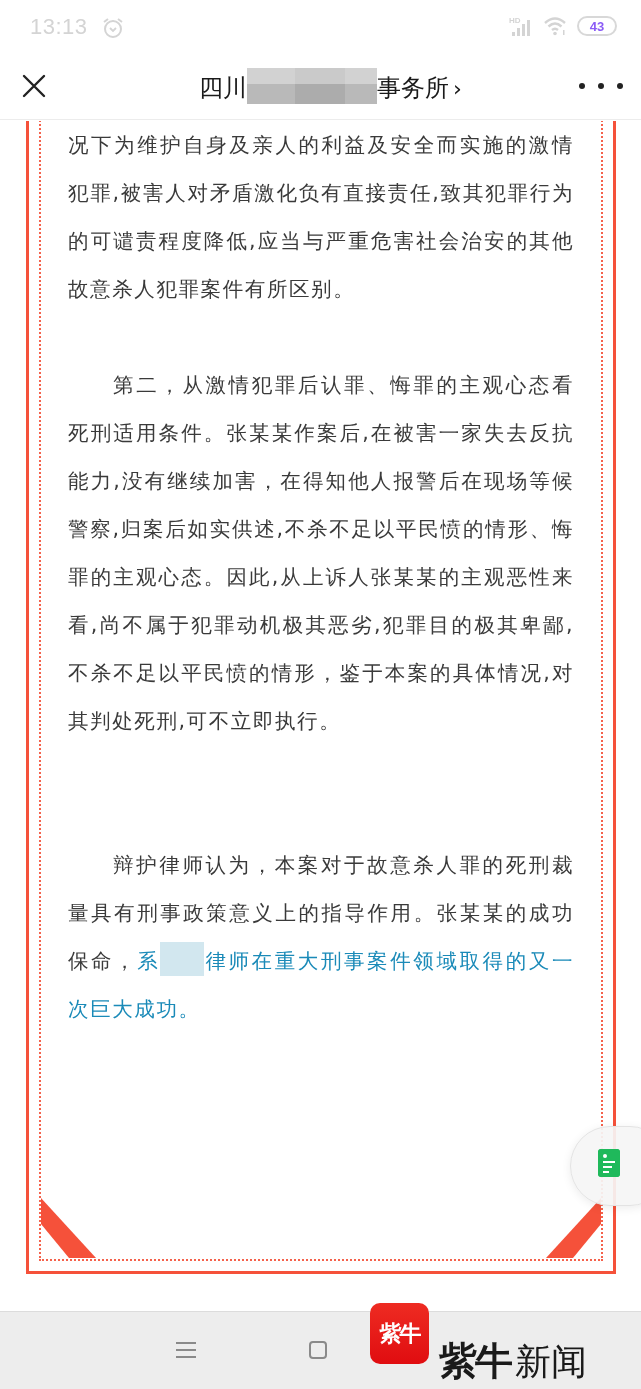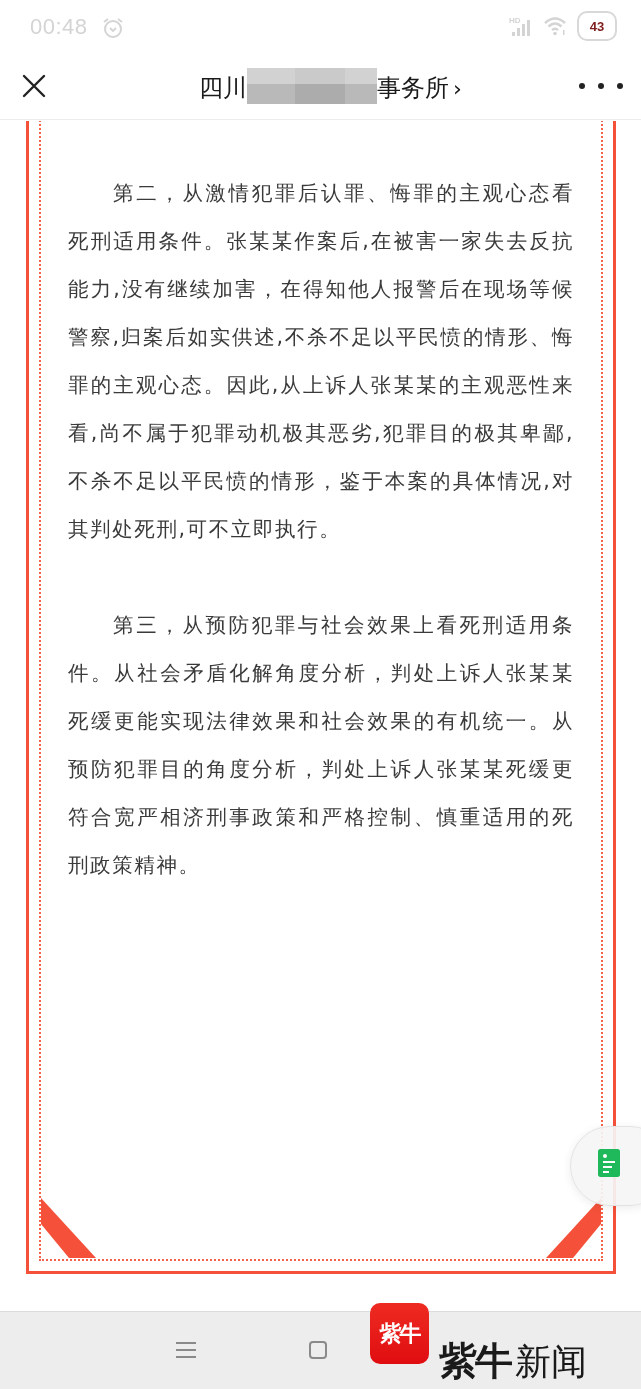--- a/index.html
+++ b/index.html
@@ -6,21 +6,21 @@
   html, body { width: 641px; height: 1389px; overflow: hidden; background: #ffffff; }
   body { position: relative; font-family: "DejaVu Sans", "Liberation Sans", sans-serif; color: #333333; }
 
   
   .status-bar { position: absolute; left: 0; top: 0; width: 641px; height: 56px; background: #fff; }
   .status-time { position: absolute; left: 30px; top: 14px; font-size: 22px; color: #d4d4d4; font-family: "Liberation Sans", sans-serif; letter-spacing: 0.5px; }
   .alarm-icon { position: absolute; left: 102px; top: 17px; width: 22px; height: 22px; }
   .status-right { position: absolute; right: 24px; top: 14px; height: 24px; display: flex; align-items: center; gap: 10px; }
   .signal-icon { width: 24px; height: 22px; }
   .wifi-icon { width: 24px; height: 22px; }
-  .battery { width: 40px; height: 30px; border: 2px solid #d8d8d8; border-radius: 10px; display: flex; align-items: center; justify-content: center; font-size: 13px; color: #7f1d1d; font-family: "Liberation Sans", sans-serif; font-weight: bold; }
+  .battery { width: 40px; height: 20px; border: 2px solid #d8d8d8; border-radius: 10px; display: flex; align-items: center; justify-content: center; font-size: 13px; color: #8b5cf6; font-family: "Liberation Sans", sans-serif; font-weight: bold; }
 
   
   .nav-header { position: absolute; left: 0; top: 56px; width: 641px; height: 64px; background: #fff; border-bottom: 1px solid #ececec; }
   .close-btn { position: absolute; left: 16px; top: 12px; width: 36px; height: 36px; display: flex; align-items: center; justify-content: center; cursor: pointer; }
   .nav-title { position: absolute; left: 0; right: 0; top: 14px; text-align: center; font-size: 24px; color: #1a1a1a; font-weight: 500; margin-left: 20px; }
   .nav-title .title-wrap { position: relative; display: inline-flex; align-items: center; }
   .title-left, .title-right { display: inline-block; }
   .title-blur { display: inline-block; width: 130px; height: 36px; vertical-align: middle; position: relative; top: -2px;
     background: linear-gradient(180deg, #d2d2d2 0 45%, #b9b9b9 45% 100%); }
   .title-blur::after { content: ""; position: absolute; left: 48px; top: 0; width: 50px; height: 100%; background: linear-gradient(180deg, #cacaca 0 45%, #acacac 45% 100%); }
@@ -59,21 +59,21 @@
   .watermark { position: absolute; left: 370px; top: 1303px; height: 64px; display: flex; align-items: flex-start; }
   .wm-logo { width: 59px; height: 61px; border-radius: 10px; background: linear-gradient(180deg, #ee2b22, #e00d10); color: #fff; font-family: "DejaVu Serif", serif; font-weight: bold; font-size: 22px; display: flex; align-items: center; justify-content: center; letter-spacing: -2px; }
   .wm-text { margin-left: 10px; font-family: "DejaVu Serif", "Liberation Serif", serif; font-size: 36px; color: #1a1a1a; display: flex; align-items: baseline; }
   .wm-brand { font-weight: bold; font-size: 38px; letter-spacing: -2px; margin-right: 4px; }
   .wm-news { font-weight: normal; margin-top: 35px; }
 </style>
 </head>
 <body>
 
 <div class="status-bar">
-  <span class="status-time">00:48</span>
+  <span class="status-time">13:13</span>
   <svg class="alarm-icon" viewBox="0 0 22 22">
     <circle cx="11" cy="12" r="8" fill="none" stroke="#d4d4d4" stroke-width="2"></circle>
     <path d="M8 11 L11 14 L14 11" fill="none" stroke="#d4d4d4" stroke-width="1.8"></path>
     <path d="M2 5 L6 2 M20 5 L16 2" stroke="#d4d4d4" stroke-width="2"></path>
   </svg>
   <div class="status-right">
     <svg class="signal-icon" viewBox="0 0 24 22">
       <text x="0" y="8" font-size="8" fill="#d4d4d4" font-family="Liberation Sans, sans-serif" font-weight="bold">HD</text>
       <rect x="3" y="17" width="3" height="4" fill="#d4d4d4"></rect>
       <rect x="8" y="13" width="3" height="8" fill="#d4d4d4"></rect>
@@ -122,25 +122,26 @@
         <polygon points="0,0 0,26 28,60 55,60" fill="#f5513a"></polygon>
       </svg>
   </div>
   <div class="corner-stripe corner-right">
     <svg width="80" height="60" viewBox="0 0 80 60">
         <polygon points="80,0 80,26 52,60 25,60" fill="#f5513a"></polygon>
       </svg>
   </div>
 
   <div class="article-body">
+    <p class="para">况下为维护自身及亲人的利益及安全而实施的激情犯罪,被害人对矛盾激化负有直接责任,致其犯罪行为的可谴责程度降低,应当与严重危害社会治安的其他故意杀人犯罪案件有所区别。</p>
     <div class="spacer"></div>
     <p class="para indent">第二，从激情犯罪后认罪、悔罪的主观心态看死刑适用条件。张某某作案后,在被害一家失去反抗能力,没有继续加害，在得知他人报警后在现场等候警察,归案后如实供述,不杀不足以平民愤的情形、悔罪的主观心态。因此,从上诉人张某某的主观恶性来看,尚不属于犯罪动机极其恶劣,犯罪目的极其卑鄙,不杀不足以平民愤的情形，鉴于本案的具体情况,对其判处死刑,可不立即执行。</p>
     <div class="spacer"></div>
-    <p class="para indent">第三，从预防犯罪与社会效果上看死刑适用条件。从社会矛盾化解角度分析，判处上诉人张某某死缓更能实现法律效果和社会效果的有机统一。从预防犯罪目的角度分析，判处上诉人张某某死缓更符合宽严相济刑事政策和严格控制、慎重适用的死刑政策精神。</p>
     <div class="spacer"></div>
+    <p class="para indent"><span>辩护律师认为，本案对于故意杀人罪的死刑裁量具有刑事政策意义上的指导作用。张某某的成功保命，</span><span class="link"><span>系</span><span class="link-blur"></span><span>律师在重大刑事案件领域取得的又一次巨大成功。</span></span></p>
   </div>
 </div>
 
 <div class="float-btn">
   <svg class="doc-icon" viewBox="0 0 22 28" width="22" height="28">
     <rect x="0" y="0" width="22" height="28" rx="3" fill="#1fb95b"></rect>
     <circle cx="7" cy="7" r="2" fill="#fff"></circle>
     <rect x="5" y="12" width="12" height="2" fill="#fff"></rect>
     <rect x="5" y="17" width="9" height="2" fill="#fff"></rect>
     <rect x="5" y="22" width="6" height="2" fill="#fff"></rect>

